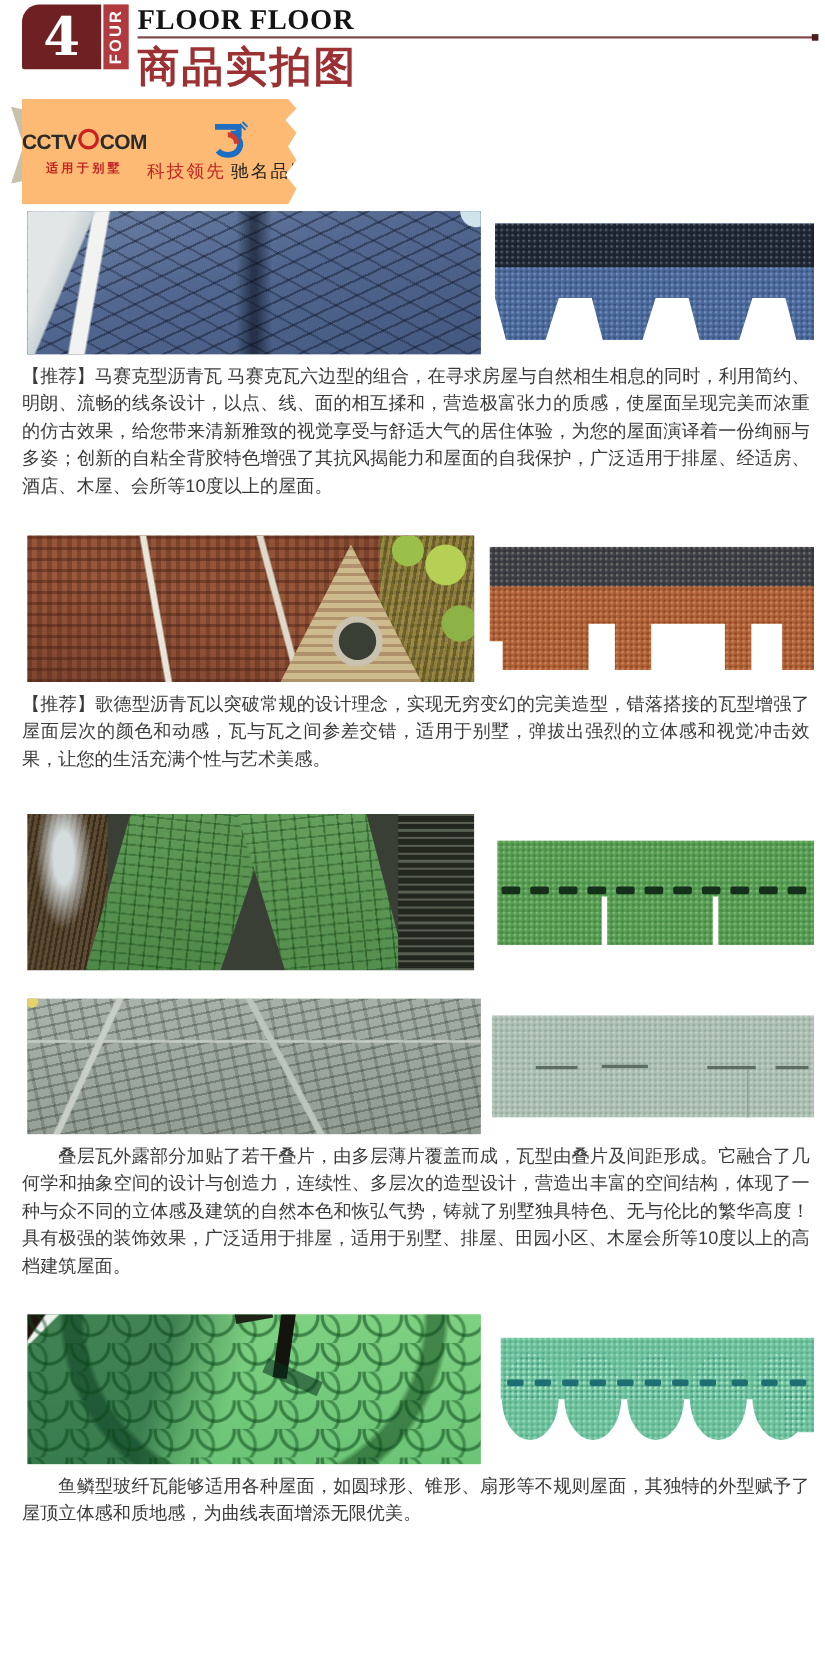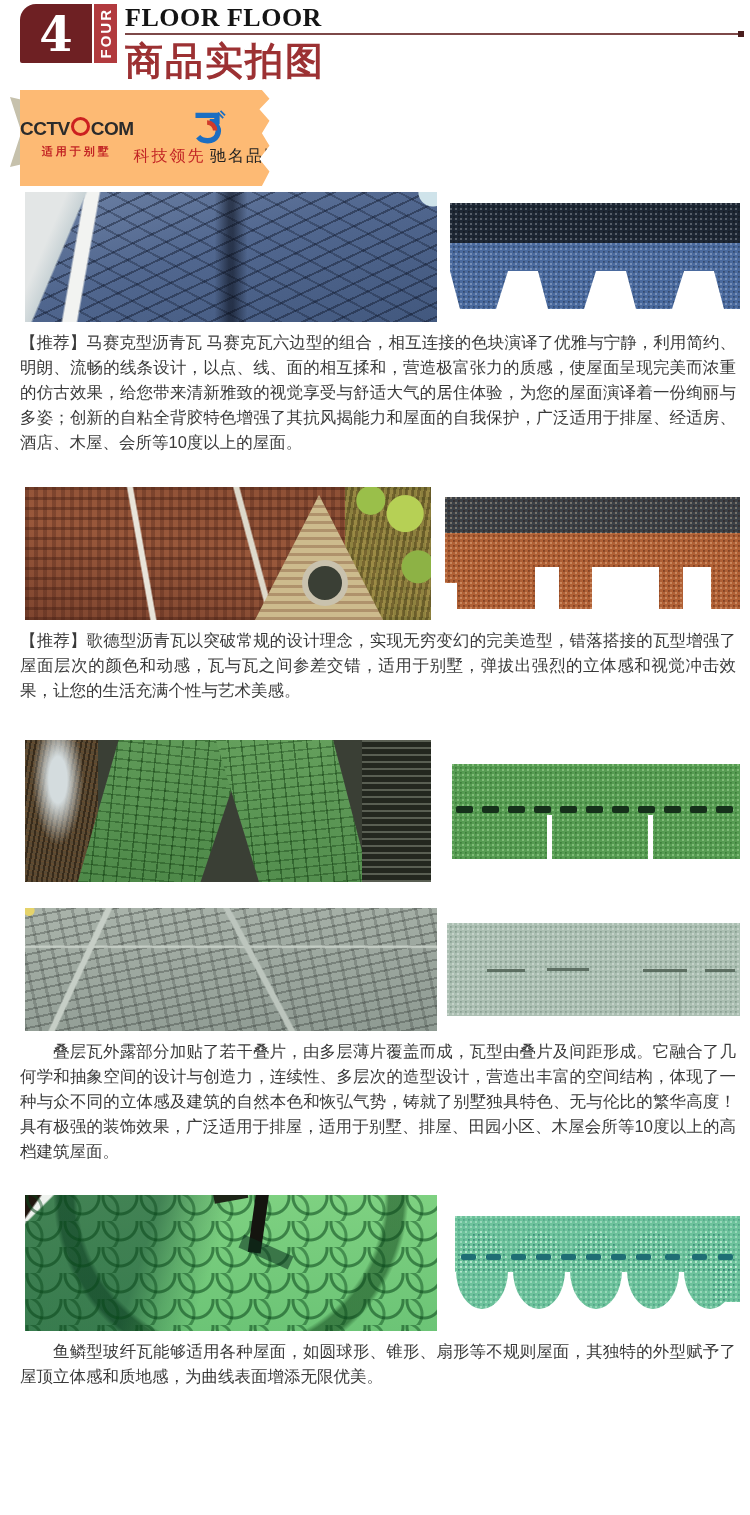--- a/index.html
+++ b/index.html
@@ -182,21 +182,21 @@
           <pattern id="sp1" width="5" height="5" patternUnits="userSpaceOnUse">
             <rect x="0" y="0" width="2" height="2" fill="rgba(255,255,255,0.25)"></rect>
             <rect x="3" y="3" width="1.7" height="1.7" fill="rgba(0,0,0,0.30)"></rect>
           </pattern>
         </defs>
         <use href="#m1" fill="#4a6a9e"></use>
         <rect x="0" y="0" width="290" height="40" fill="#1e2734" clip-path="url(#m1c)"></rect>
         <use href="#m1" fill="url(#sp1)"></use>
       </svg>
     </div>
-    <p class="para">【推荐】马赛克型沥青瓦 马赛克瓦六边型的组合，相互连接的色块演译了优雅与宁静，利用简约、明朗、流畅的线条设计，以点、线、面的相互揉和，营造极富张力的质感，使屋面呈现完美而浓重的仿古效果，给您带来清新雅致的视觉享受与舒适大气的居住体验，为您的屋面演译着一份绚丽与多姿；创新的自粘全背胶特色增强了其抗风揭能力和屋面的自我保护，广泛适用于排屋、经适房、酒店、木屋、会所等10度以上的屋面。</p>
+    <p class="para">【推荐】马赛克型沥青瓦 马赛克瓦六边型的组合，在寻求房屋与自然相生相息的同时，利用简约、明朗、流畅的线条设计，以点、线、面的相互揉和，营造极富张力的质感，使屋面呈现完美而浓重的仿古效果，给您带来清新雅致的视觉享受与舒适大气的居住体验，为您的屋面演译着一份绚丽与多姿；创新的自粘全背胶特色增强了其抗风揭能力和屋面的自我保护，广泛适用于排屋、经适房、酒店、木屋、会所等10度以上的屋面。</p>
   </div>
 
   <div class="sec2">
     <div class="row">
       <div class="photo photo2">
         <div class="p2-trees"></div>
         <div class="p2-gable"></div>
       </div>
       <svg class="sample" width="295" height="113" viewBox="0 0 295 113">
         <defs>

